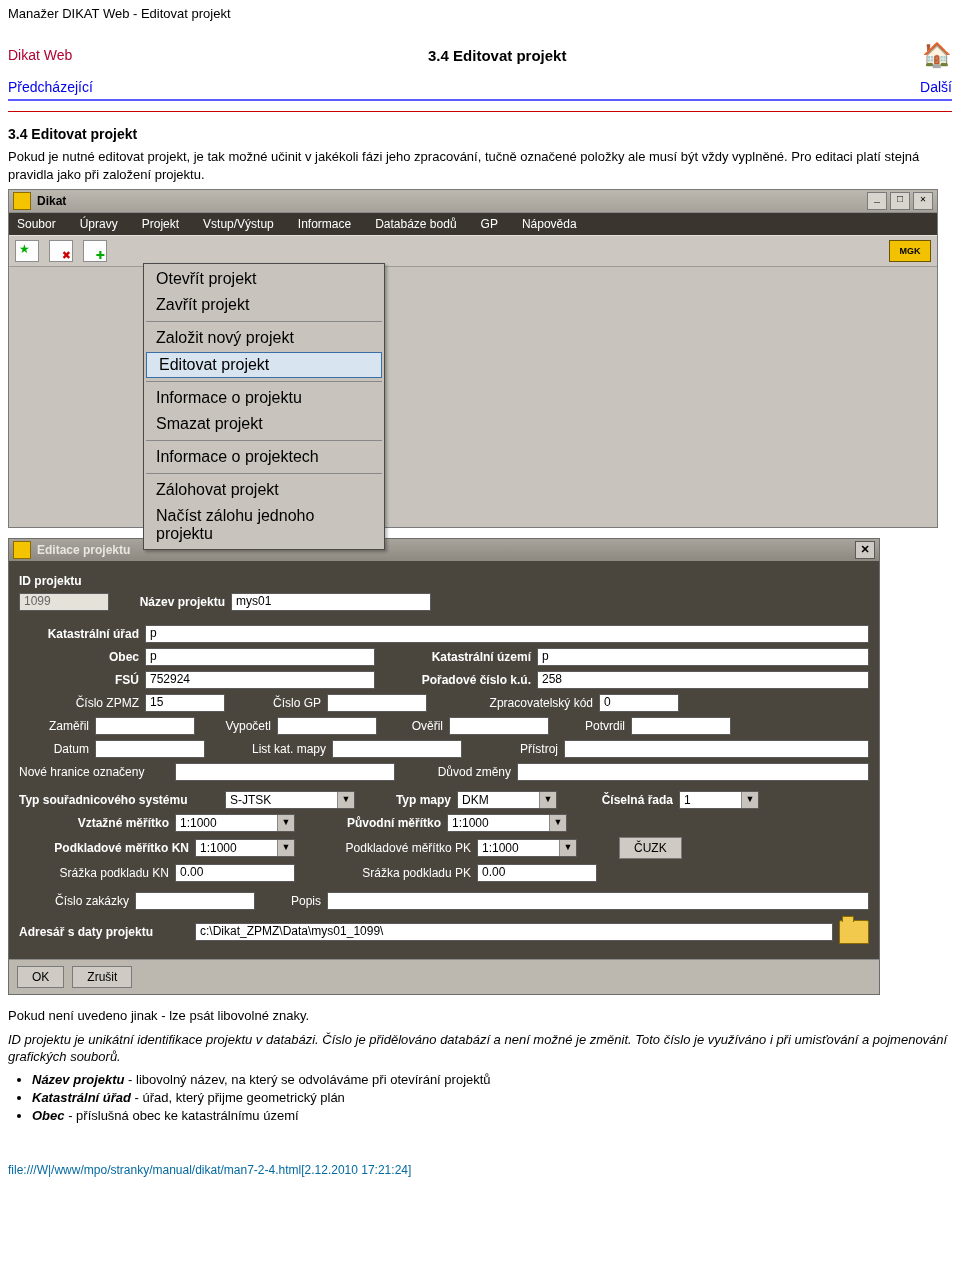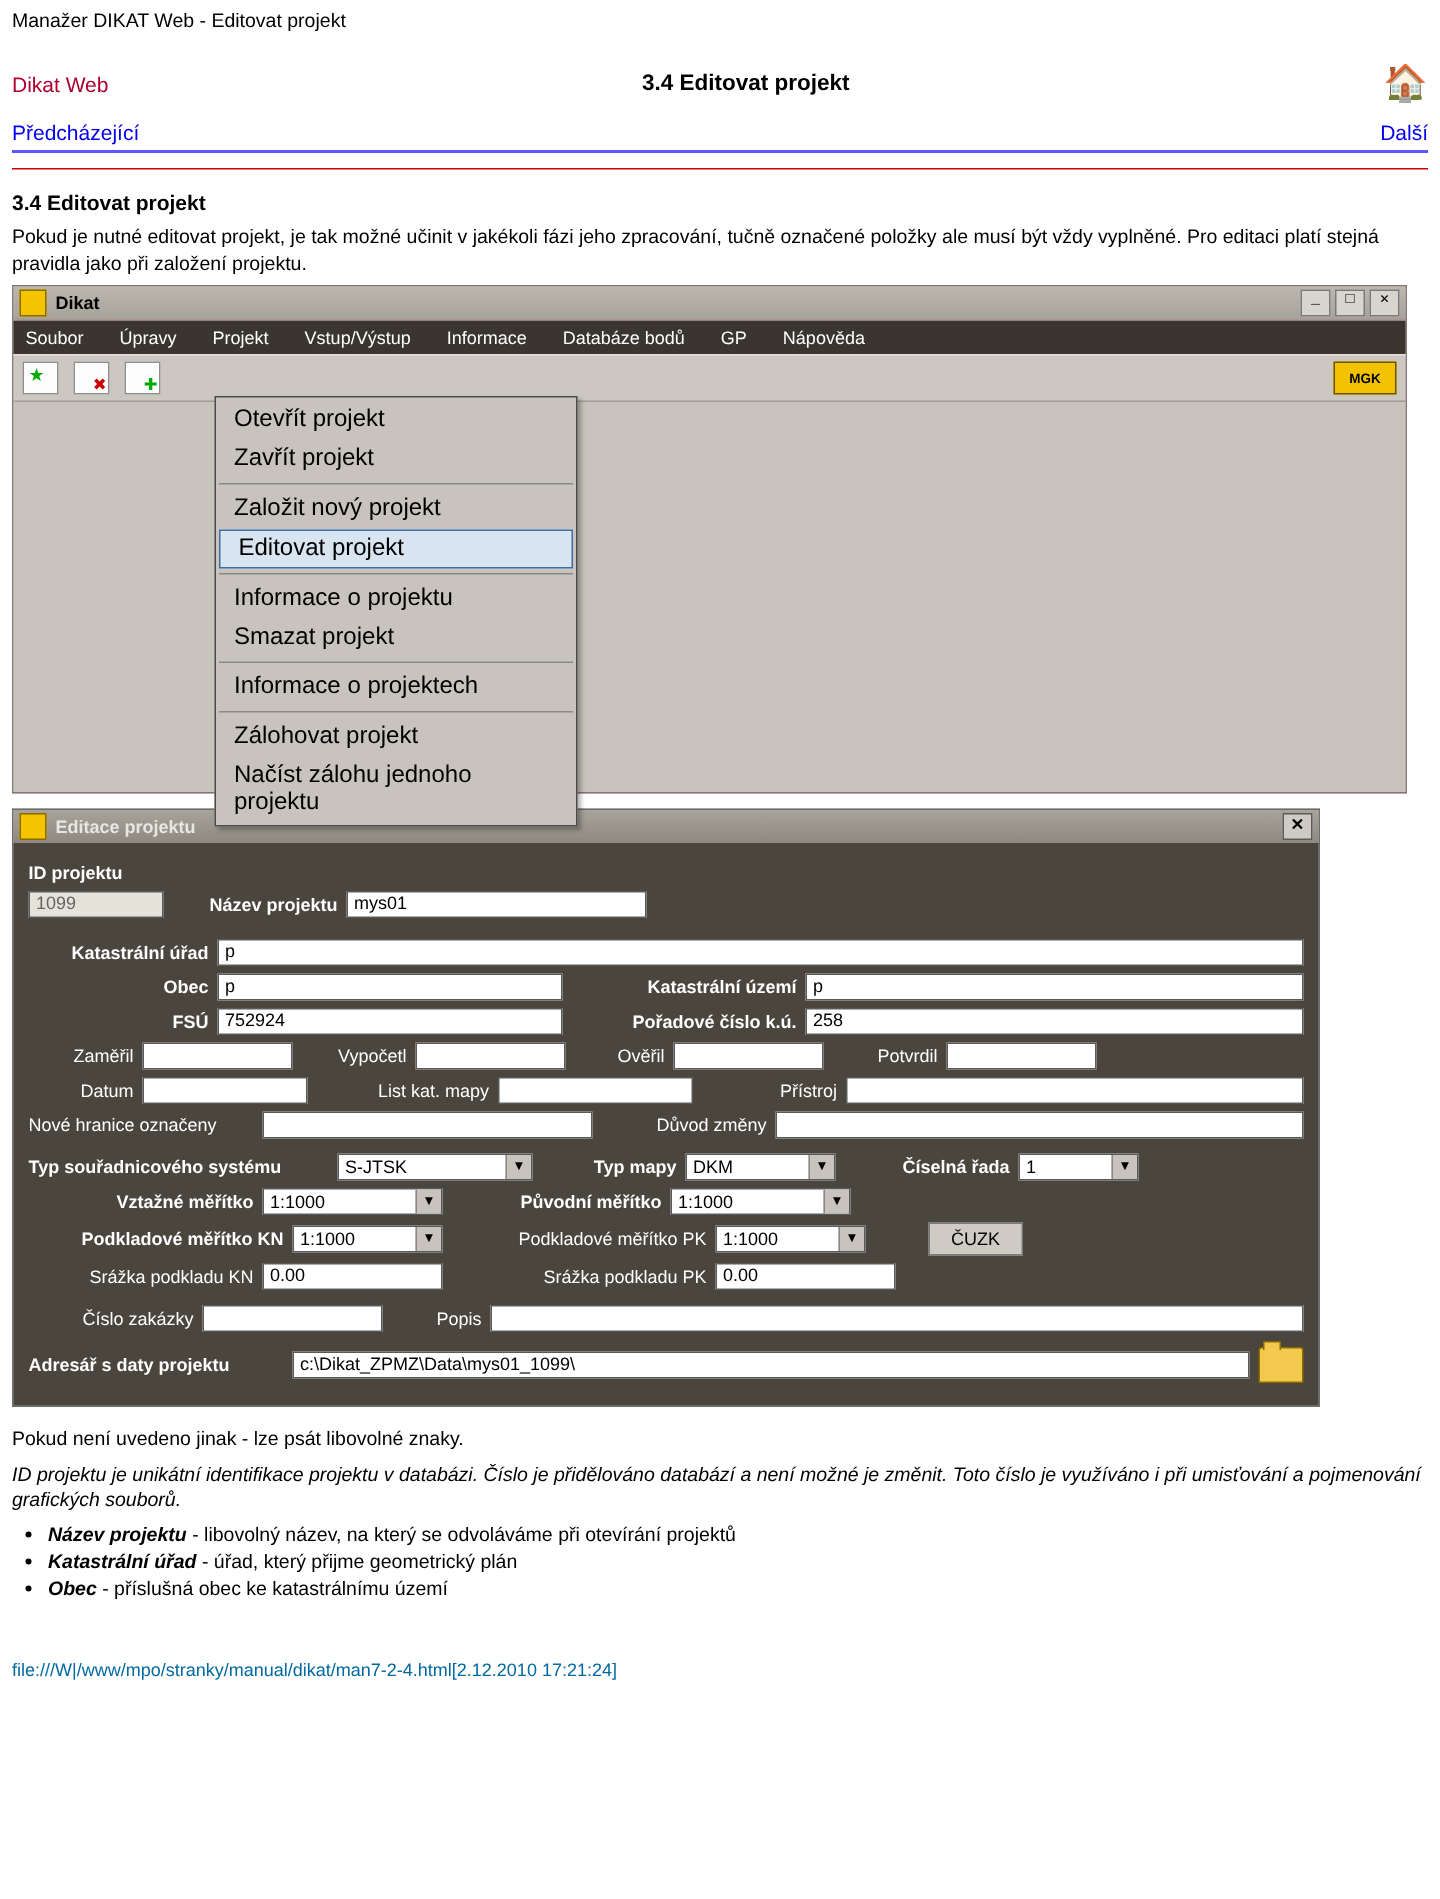--- a/index.html
+++ b/index.html
@@ -35,21 +35,21 @@
   .para { margin:6px 0; font-size:13px; line-height:1.35; }
   .italic { font-style: italic; }
   .bold { font-weight:bold; }
   ul.bullets { margin:6px 0 6px 24px; padding:0;}
   ul.bullets li { margin:3px 0; font-size:13px; }
   .footer { margin-top:40px; font-size:12px; color:#0369a1; }
 
   
   .win {
     border:1px solid #7a7a7a;
-    background:#fca5a5;
+    background:#d946ef;
     margin:6px 0 10px 0;
     width:928px;
   }
   .titlebar {
     display:flex;
     align-items:center;
     background:linear-gradient(#bdb8af,#a6a199);
     height:22px;
     padding:0 4px;
     border-bottom:1px solid #888;
@@ -318,20 +318,28 @@
       <div class="inp" style="width:230px">p</div>
       <span class="lbl lbl-b" style="width:150px">Katastrální území</span>
       <div class="inp" style="flex:1">p</div>
     </div>
     <div class="row">
       <span class="lbl lbl-b" style="width:120px">FSÚ</span>
       <div class="inp" style="width:230px">752924</div>
       <span class="lbl lbl-b" style="width:150px">Pořadové číslo k.ú.</span>
       <div class="inp" style="flex:1">258</div>
     </div>
+    <div class="row">
+      <span class="lbl" style="width:120px">Číslo ZPMZ</span>
+      <div class="inp" style="width:80px">15</div>
+      <span class="lbl" style="width:90px">Číslo GP</span>
+      <div class="inp" style="width:100px"></div>
+      <span class="lbl" style="width:160px">Zpracovatelský kód</span>
+      <div class="inp" style="width:80px">0</div>
+    </div>
 
     <div class="row">
       <span class="lbl" style="width:70px">Zaměřil</span>
       <div class="inp" style="width:100px"></div>
       <span class="lbl" style="width:70px">Vypočetl</span>
       <div class="inp" style="width:100px"></div>
       <span class="lbl" style="width:60px">Ověřil</span>
       <div class="inp" style="width:100px"></div>
       <span class="lbl" style="width:70px">Potvrdil</span>
       <div class="inp" style="width:100px"></div>
@@ -413,20 +421,24 @@
       <div class="inp" style="flex:1"></div>
     </div>
 
     <div class="row" style="margin-top:10px">
       <span class="lbl lbl-b" style="width:170px;text-align:left">Adresář s daty projektu</span>
       <div class="inp" style="flex:1">c:\Dikat_ZPMZ\Data\mys01_1099\</div>
       <div class="folder-ico"></div>
     </div>
 
   </div>
+  <div class="btnbar">
+    <div class="btn">OK</div>
+    <div class="btn">Zrušit</div>
+  </div>
 </div>
 
 <div class="para">Pokud není uvedeno jinak - lze psát libovolné znaky.</div>
 <div class="para italic">ID projektu je unikátní identifikace projektu v databázi. Číslo je přidělováno databází a není možné je změnit. Toto číslo je využíváno i při umisťování a pojmenování grafických souborů.</div>
 
 <ul class="bullets" id="bullets">
     <li><span class="italic bold">Název projektu</span><span> - libovolný název, na který se odvoláváme při otevírání projektů</span></li>
     <li><span class="italic bold">Katastrální úřad</span><span> - úřad, který přijme geometrický plán</span></li>
     <li><span class="italic bold">Obec</span><span> - příslušná obec ke katastrálnímu území</span></li>
   </ul>

